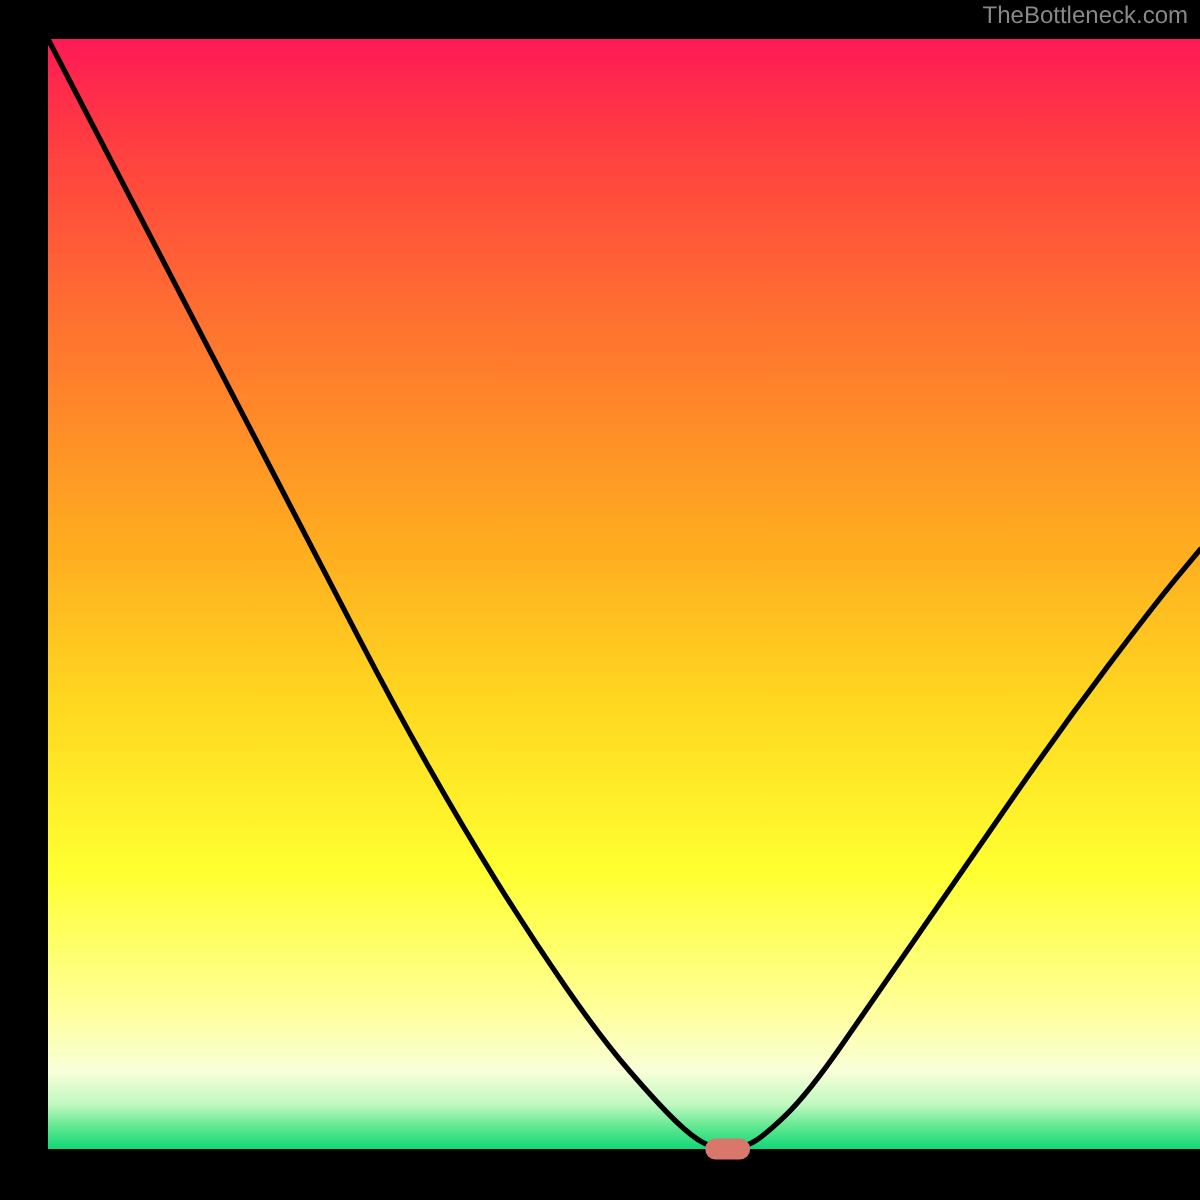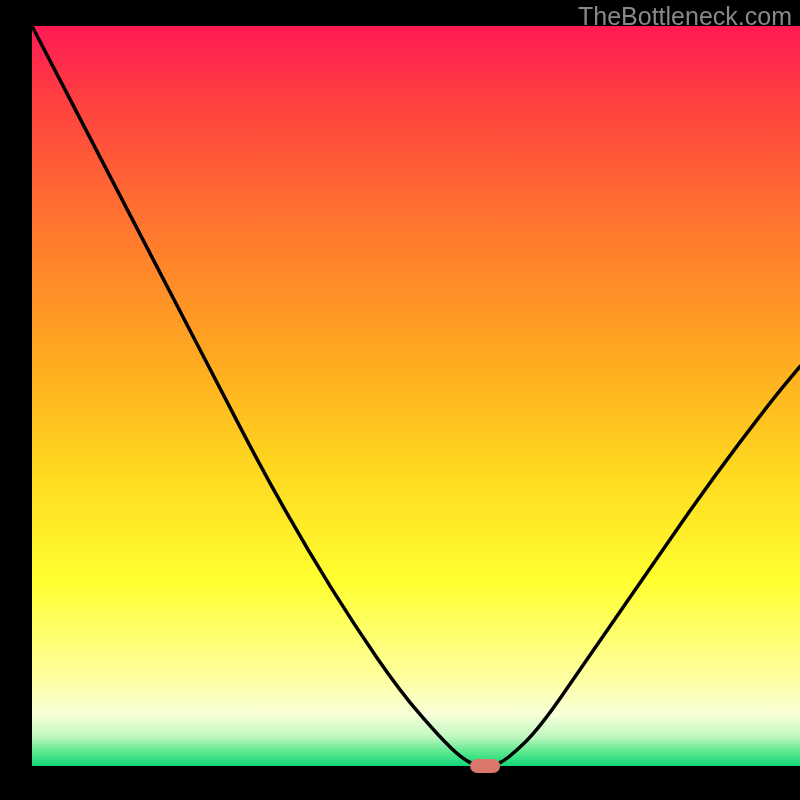--- a/index.html
+++ b/index.html
@@ -14,21 +14,21 @@
   .container {
     position: relative;
     width: 800px;
     height: 800px;
   }
   .watermark {
     position: absolute;
     top: 2px;
     right: 8px;
     color: #888;
-    font-size: 25px;
+    font-size: 16px;
     font-weight: normal;
     z-index: 10;
   }
   svg {
     display: block;
   }
 </style>
 </head>
 <body>
 <div class="container">

